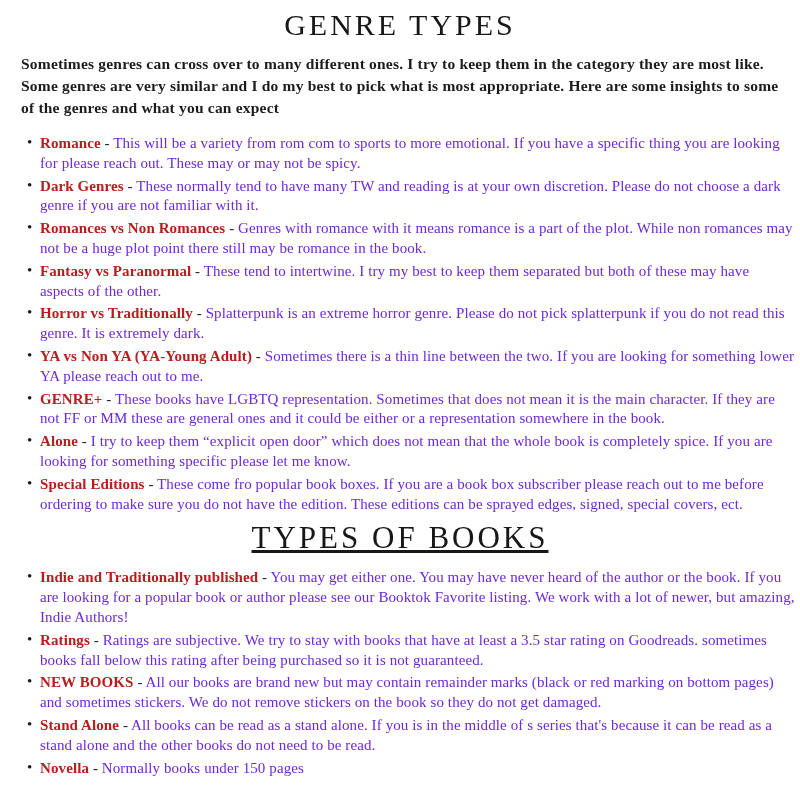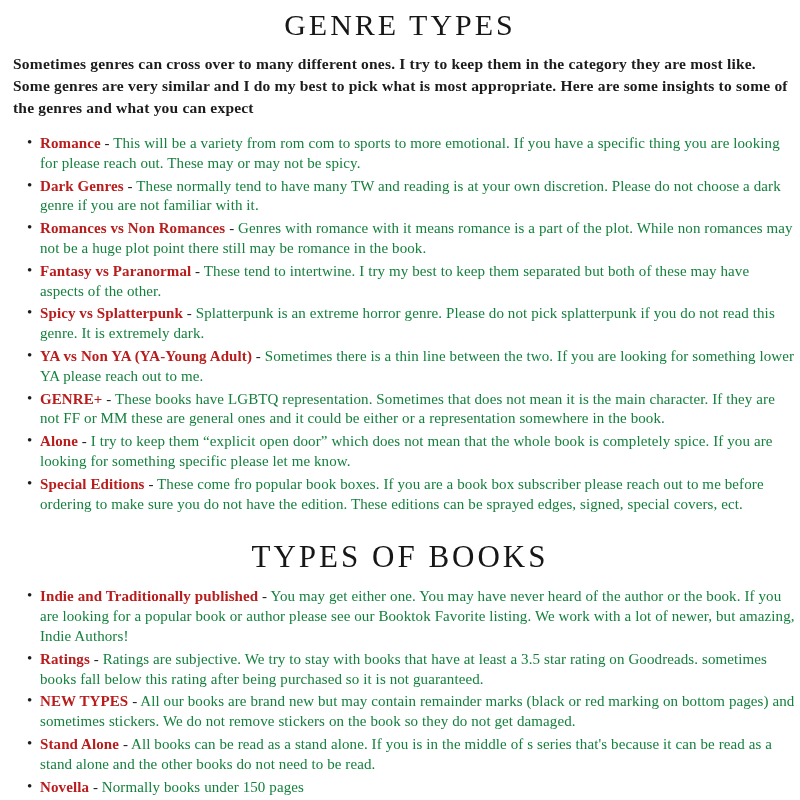--- a/index.html
+++ b/index.html
@@ -25,21 +25,21 @@
     margin: 0;
     padding: 2px 0 0 0;
     text-align: center;
     font-size: 30px;
     font-weight: 500;
     letter-spacing: 3px;
     color: #171717;
     font-family: "Liberation Serif", "DejaVu Serif", serif;
   }
   .intro {
-    margin: 11px 0 0 8px;
+    margin: 11px 0 0 16px;
     font-size: 15.5px;
     font-weight: 700;
     line-height: 1.42;
     letter-spacing: 0.2px;
     color: #1c1c1c;
   }
   ul.item-list {
     list-style: none;
     margin: 15px 0 0 0;
     padding: 0 0 0 22px;
@@ -58,54 +58,55 @@
     left: 0;
     top: -1px;
     font-size: 15px;
     color: #1c1c1c;
   }
   .term {
     font-weight: 700;
     color: #b91c1c;
   }
   .sep { white-space: pre; }
-  .desc { color: #15803d; }
+  .desc { color: #6d28d9; }
   .section-types .section-title {
-    margin-top: 23px;
+    margin-top: 4px;
     font-size: 31px;
+    text-decoration: underline;
   }
   .section-types ul.item-list {
     margin-top: 12px;
   }
 </style>
 </head>
 <body>
 
 <div class="page">
 
   <section class="section-genres">
     <h1 class="section-title">GENRE TYPES</h1>
     <p class="intro">Sometimes genres can cross over to many different ones. I try to keep them in the category they are most like. Some genres are very similar and I do my best to pick what is most appropriate. Here are some insights to some of the genres and what you can expect</p>
     <ul class="item-list">
         <li><span class="bullet">•</span><span class="term">Romance</span><span class="sep"> - </span><span class="desc">This will be a variety from rom com to sports to more emotional. If you have a specific thing you are looking for please reach out. These may or may not be spicy.</span></li>
         <li><span class="bullet">•</span><span class="term">Dark Genres</span><span class="sep"> - </span><span class="desc">These normally tend to have many TW and reading is at your own discretion. Please do not choose a dark genre if you are not familiar with it.</span></li>
         <li><span class="bullet">•</span><span class="term">Romances vs Non Romances</span><span class="sep"> - </span><span class="desc">Genres with romance with it means romance is a part of the plot. While non romances may not be a huge plot point there still may be romance in the book.</span></li>
         <li><span class="bullet">•</span><span class="term">Fantasy vs Paranormal</span><span class="sep"> - </span><span class="desc">These tend to intertwine. I try my best to keep them separated but both of these may have aspects of the other.</span></li>
-        <li><span class="bullet">•</span><span class="term">Spicy vs Splatterpunk</span><span class="sep"> - </span><span class="desc">Splatterpunk is an extreme horror genre. Please do not pick splatterpunk if you do not read this genre. It is extremely dark.</span></li>
+        <li><span class="bullet">•</span><span class="term">Horror vs Traditionally</span><span class="sep"> - </span><span class="desc">Splatterpunk is an extreme horror genre. Please do not pick splatterpunk if you do not read this genre. It is extremely dark.</span></li>
         <li><span class="bullet">•</span><span class="term">YA vs Non YA (YA-Young Adult)</span><span class="sep"> - </span><span class="desc">Sometimes there is a thin line between the two. If you are looking for something lower YA please reach out to me.</span></li>
         <li><span class="bullet">•</span><span class="term">GENRE+</span><span class="sep"> - </span><span class="desc">These books have LGBTQ representation. Sometimes that does not mean it is the main character. If they are not FF or MM these are general ones and it could be either or a representation somewhere in the book.</span></li>
         <li><span class="bullet">•</span><span class="term">Alone</span><span class="sep"> - </span><span class="desc">I try to keep them “explicit open door” which does not mean that the whole book is completely spice. If you are looking for something specific please let me know.</span></li>
         <li><span class="bullet">•</span><span class="term">Special Editions</span><span class="sep"> - </span><span class="desc">These come fro popular book boxes. If you are a book box subscriber please reach out to me before ordering to make sure you do not have the edition. These editions can be sprayed edges, signed, special covers, ect.</span></li>
       </ul>
   </section>
 
   <section class="section-types">
     <h1 class="section-title">TYPES OF BOOKS</h1>
     <ul class="item-list">
         <li><span class="bullet">•</span><span class="term">Indie and Traditionally published</span><span class="sep"> - </span><span class="desc">You may get either one. You may have never heard of the author or the book. If you are looking for a popular book or author please see our Booktok Favorite listing. We work with a lot of newer, but amazing, Indie Authors!</span></li>
         <li><span class="bullet">•</span><span class="term">Ratings</span><span class="sep"> - </span><span class="desc">Ratings are subjective. We try to stay with books that have at least a 3.5 star rating on Goodreads. sometimes books fall below this rating after being purchased so it is not guaranteed.</span></li>
-        <li><span class="bullet">•</span><span class="term">NEW TYPES</span><span class="sep"> - </span><span class="desc">All our books are brand new but may contain remainder marks (black or red marking on bottom pages) and sometimes stickers. We do not remove stickers on the book so they do not get damaged.</span></li>
+        <li><span class="bullet">•</span><span class="term">NEW BOOKS</span><span class="sep"> - </span><span class="desc">All our books are brand new but may contain remainder marks (black or red marking on bottom pages) and sometimes stickers. We do not remove stickers on the book so they do not get damaged.</span></li>
         <li><span class="bullet">•</span><span class="term">Stand Alone</span><span class="sep"> - </span><span class="desc">All books can be read as a stand alone. If you is in the middle of s series that's because it can be read as a stand alone and the other books do not need to be read.</span></li>
         <li><span class="bullet">•</span><span class="term">Novella</span><span class="sep"> - </span><span class="desc">Normally books under 150 pages</span></li>
       </ul>
   </section>
 
 </div>
 
 </body></html>

